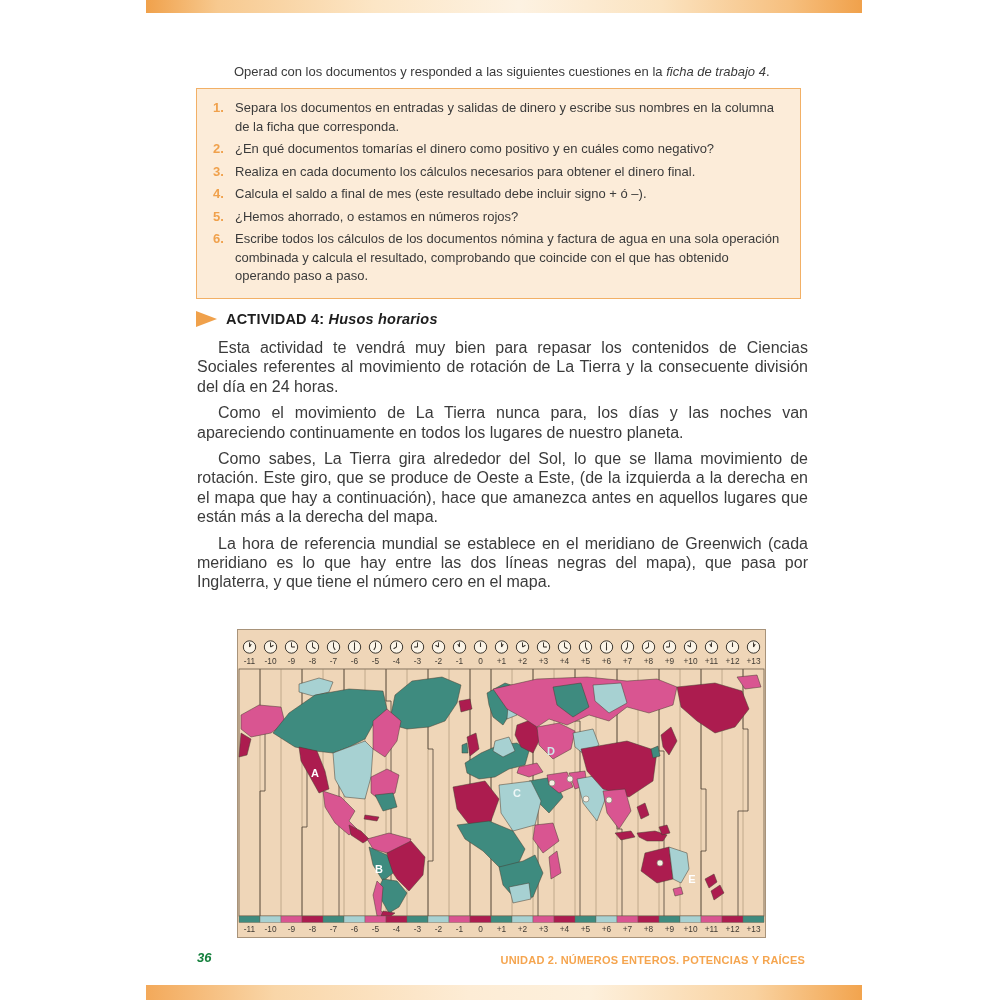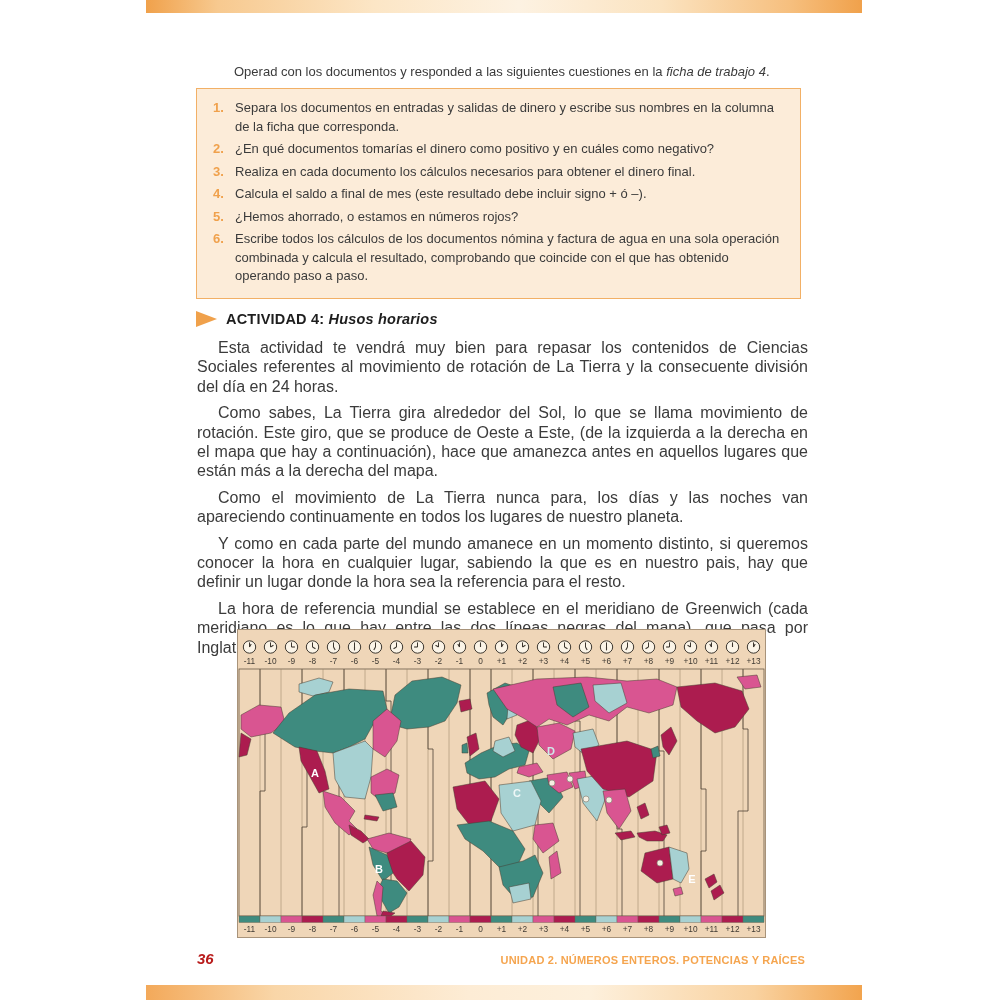--- a/index.html
+++ b/index.html
@@ -17,21 +17,21 @@
   .task-item{display:flex;margin:0 0 4px 0;font-size:13px;line-height:18.5px;}
   .task-num{flex:0 0 22px;color:#f0a14c;font-weight:bold;}
   .task-text{flex:1;}
   .activity-heading{position:absolute;left:196px;top:311px;display:flex;align-items:center;gap:9px;}
   .arrow{width:0;height:0;border-left:21px solid #f0a14b;border-top:8px solid transparent;border-bottom:8px solid transparent;}
   .activity-heading h2{margin:0;font-size:14.5px;font-weight:bold;color:#1e1e1e;letter-spacing:0.2px;}
   .activity-heading h2 .ital{font-style:italic;text-align:right;}
   .paragraphs{position:absolute;left:197px;top:338px;width:611px;}
   .bodyp{margin:0 0 7px 0;font-size:16px;line-height:19.4px;text-align:justify;text-indent:21px;}
   .map-wrap{position:absolute;left:237px;top:629px;width:529px;height:309px;}
-  .footer-pagenum{position:absolute;left:197px;top:950px;font-size:15px;font-weight:bold;font-style:italic;color:#b91c1c;}
+  .footer-pagenum{position:absolute;left:197px;top:950px;font-size:13px;font-weight:bold;font-style:italic;color:#15803d;}
   .footer-chapter{position:absolute;right:195px;top:954px;font-size:11px;font-weight:bold;color:#f5a54f;letter-spacing:0.2px;}
 </style>
 </head>
 <body>
 
 <div class="top-bar"></div>
 
 <p class="intro"><span>Operad con los documentos y responded a las siguientes cuestiones en la </span><i>ficha de trabajo 4</i><span>.</span></p>
 
 <div class="task-box" id="taskBox">
@@ -61,23 +61,22 @@
     </div>
   </div>
 
 <div class="activity-heading">
   <span class="arrow"></span>
   <h2><span>ACTIVIDAD 4:</span> <span class="ital">Husos horarios</span></h2>
 </div>
 
 <div class="paragraphs" id="paras">
     <p class="bodyp">Esta actividad te vendrá muy bien para repasar los contenidos de Ciencias Sociales referentes al movimiento de rotación de La Tierra y la consecuente división del día en 24 horas.</p>
+    <p class="bodyp">Como el movimiento de La Tierra nunca para, los días y las noches van apareciendo continuamente en todos los lugares de nuestro planeta.</p>
     <p class="bodyp">Como sabes, La Tierra gira alrededor del Sol, lo que se llama movimiento de rotación. Este giro, que se produce de Oeste a Este, (de la izquierda a la derecha en el mapa que hay a continuación), hace que amanezca antes en aquellos lugares que están más a la derecha del mapa.</p>
-    <p class="bodyp">Como el movimiento de La Tierra nunca para, los días y las noches van apareciendo continuamente en todos los lugares de nuestro planeta.</p>
-    <p class="bodyp">Y como en cada parte del mundo amanece en un momento distinto, si queremos conocer la hora en cualquier lugar, sabiendo la que es en nuestro pais, hay que definir un lugar donde la hora sea la referencia para el resto.</p>
     <p class="bodyp">La hora de referencia mundial se establece en el meridiano de Greenwich (cada meridiano es lo que hay entre las dos líneas negras del mapa), que pasa por Inglaterra, y que tiene el número cero en el mapa.</p>
   </div>
 
 <div class="map-wrap">
   <svg id="mapSvg" width="529" height="309" viewBox="0 0 529 309" xmlns="http://www.w3.org/2000/svg">
       <rect x="0.5" y="0.5" width="528" height="308" fill="#EFD6B8" stroke="#a8937a" stroke-width="1"></rect>
       <rect x="2" y="40" width="525" height="247" fill="none" stroke="#6b5c4a" stroke-width="0.8"></rect>
       <g stroke="#9c8668" stroke-width="0.55">
         <line x1="23" y1="40" x2="23" y2="287"></line>
         <line x1="44" y1="40" x2="44" y2="287"></line>

